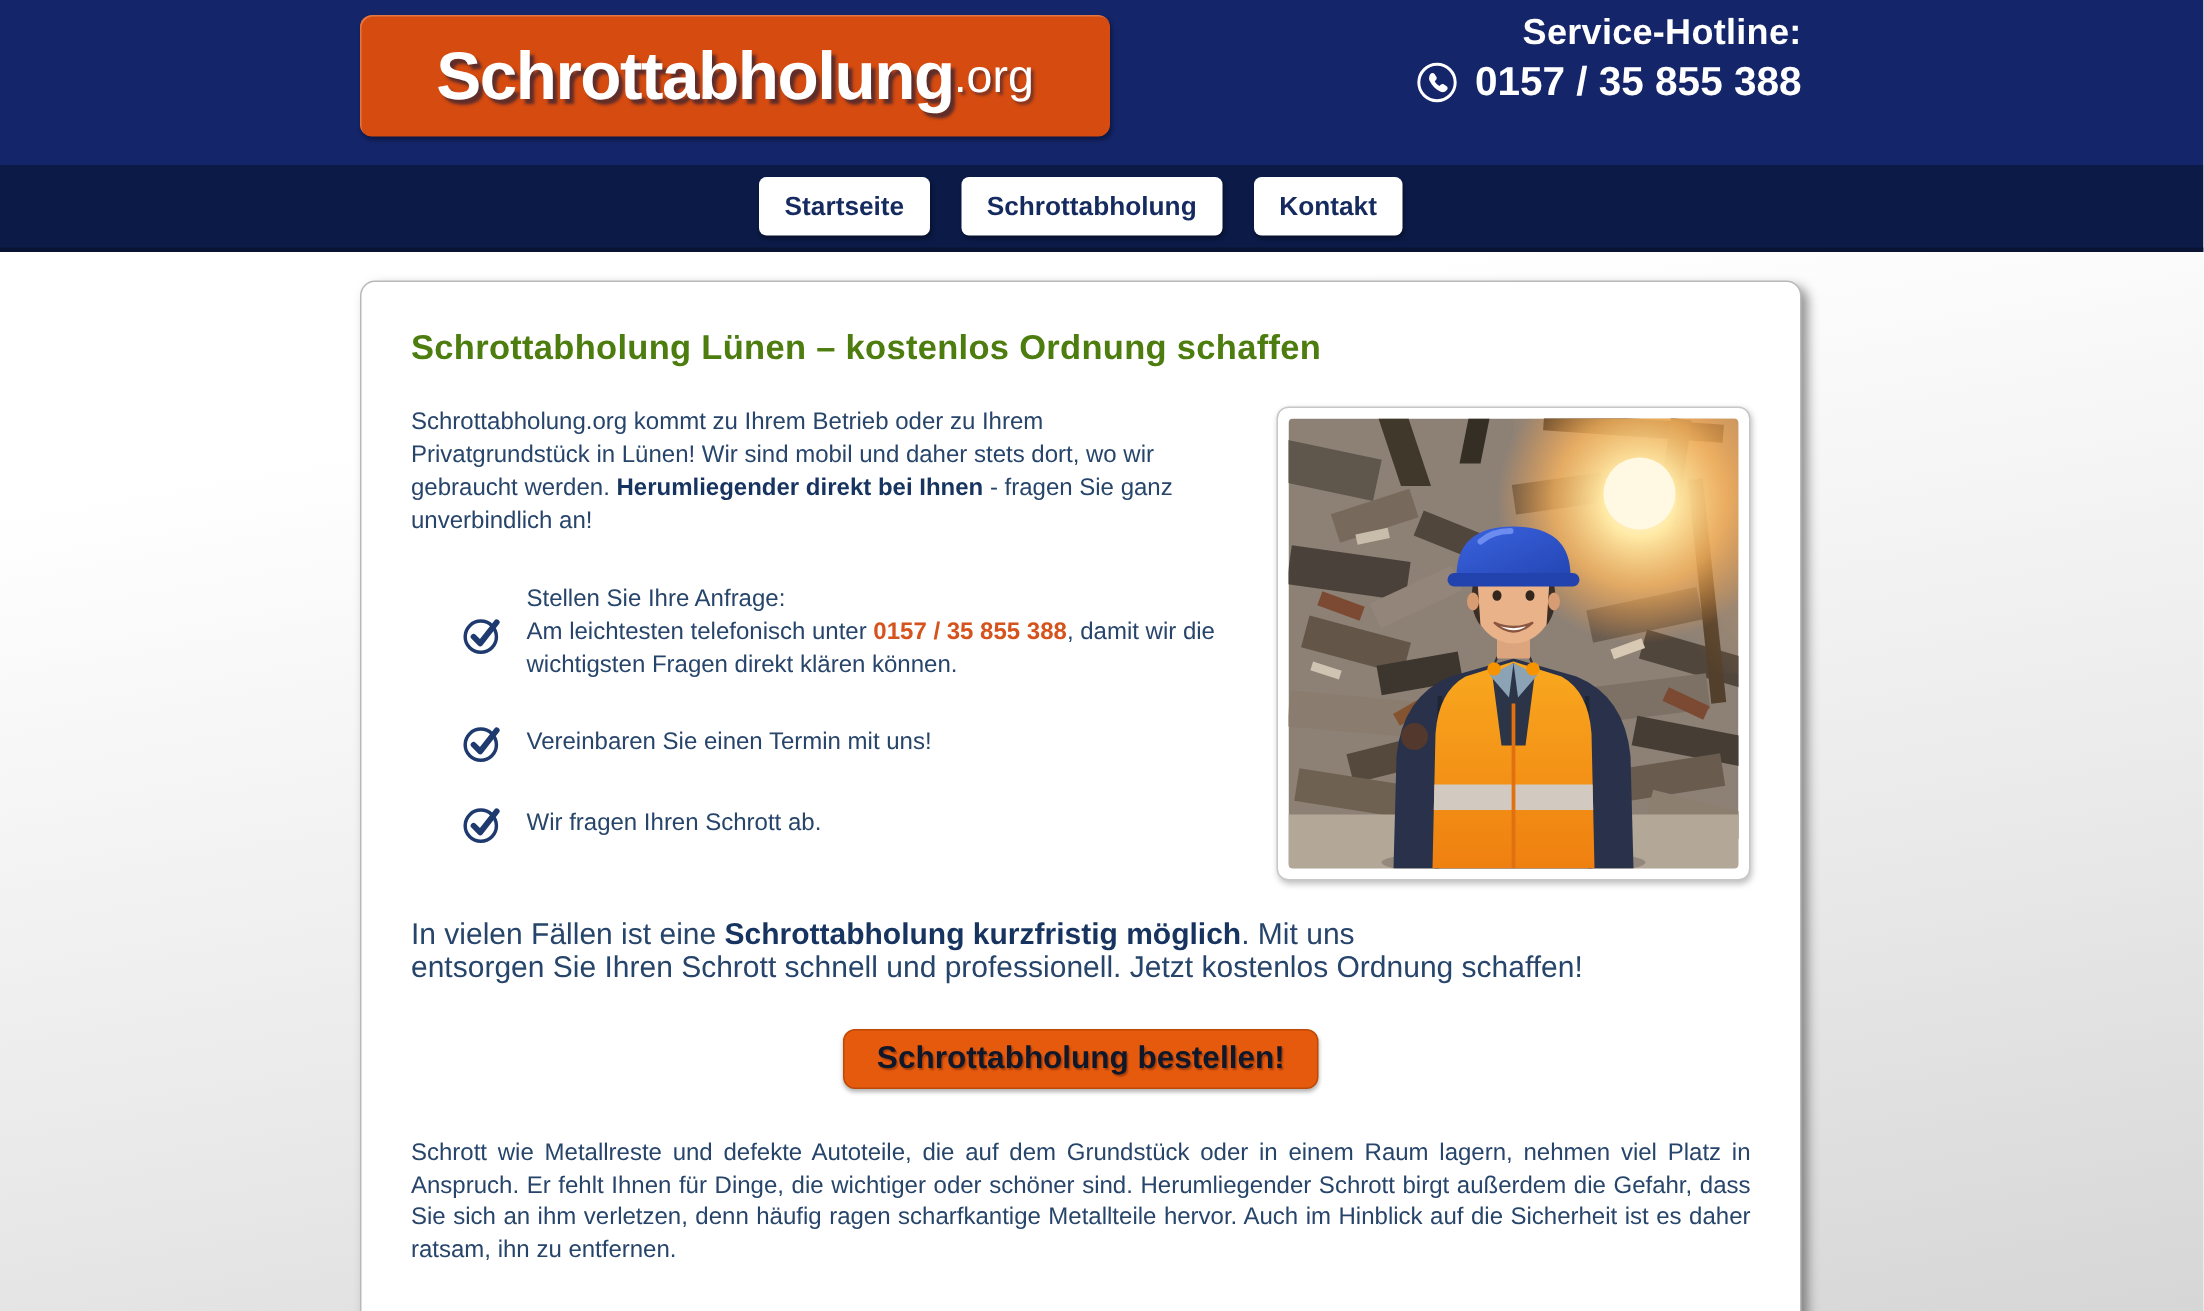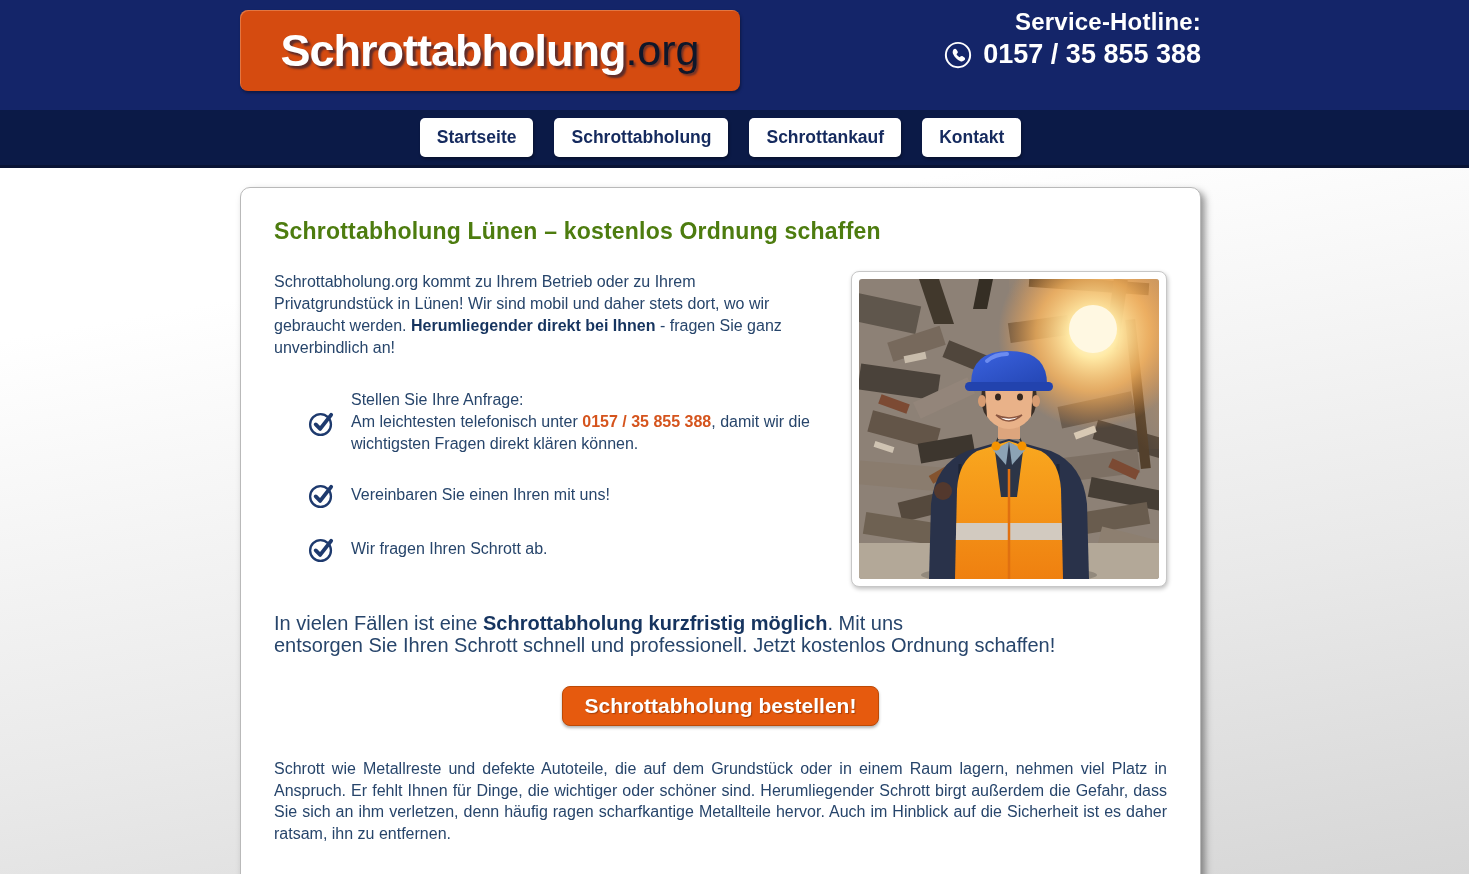--- a/index.html
+++ b/index.html
@@ -17,21 +17,21 @@
     background: #d54b10; border-radius: 8px;
     display: flex; align-items: center; justify-content: center;
     box-shadow: inset 1px 1px 0 rgba(255,200,160,.35), 1px 2px 3px rgba(0,0,0,.35);
     cursor: pointer; text-decoration: none;
   }
   .logo-main {
     color: #fff; font-size: 45px; font-weight: bold; letter-spacing: -1px;
     text-shadow: 3px 3px 2px rgba(15,25,60,.6);
   }
   .logo-suffix {
-    color: #0f172a; font-size: 43px; font-weight: normal;
+    color: #ffffff; font-size: 31px; font-weight: normal;
     text-shadow: 2px 2px 2px rgba(15,25,60,.5);
   }
   .hotline { position: absolute; right: 0; top: 8px; color: #fff; text-align: right; }
   .hotline-label { font-size: 24px; font-weight: bold; letter-spacing: .2px; }
   .hotline-number-row {
     display: flex; align-items: center; justify-content: flex-end; gap: 11px;
     margin-top: 3px; font-size: 27px; font-weight: bold;
   }
   .phone-icon svg { display: block; }
   
@@ -71,21 +71,21 @@
   .phone-link { color: #d5541d; font-weight: bold; cursor: pointer; }
   .photo-frame {
     margin: 0 0 0 auto; background: #fff; border: 1px solid #c7c7c7;
     border-radius: 8px; padding: 7px; box-shadow: 1px 2px 4px rgba(0,0,0,.25);
   }
   .photo-frame svg { display: block; border-radius: 3px; }
   .closing { margin: 24px 0 0; color: #27456b; font-size: 20px; line-height: 22px; }
   .cta-row { text-align: center; margin: 30px 0 32px; }
   .cta-button {
     display: inline-block; background: #e65a0e; border: 1px solid #bd4a06;
-    border-radius: 8px; color: #ffffff; font-size: 21px; font-weight: bold;
+    border-radius: 8px; color: #0f172a; font-size: 21px; font-weight: bold;
     padding: 7px 22px; cursor: pointer; text-decoration: none;
     text-shadow: 1px 1px 1px rgba(90,30,0,.45);
     box-shadow: 0 2px 3px rgba(0,0,0,.3);
   }
   .body-para {
     margin: 0 0 21px; color: #27456b; font-size: 16px; line-height: 21.5px;
     text-align: justify;
   }
 </style>
 </head>
@@ -109,21 +109,20 @@
         <span class="hotline-number">0157 / 35 855 388</span>
       </div>
     </div>
   </div>
 </header>
 
 <nav class="main-nav">
   <div class="nav-inner">
     <a class="nav-btn">Startseite</a>
     <a class="nav-btn">Schrottabholung</a>
-    <a class="nav-btn">Schrottankauf</a>
     <a class="nav-btn">Kontakt</a>
   </div>
 </nav>
 
 <main>
   <article class="card">
     <h1 class="page-title">Schrottabholung Lünen – kostenlos Ordnung schaffen</h1>
 
     <div class="row">
       <div class="col-text">
@@ -144,21 +143,21 @@
             </div>
           </li>
           <li>
             <span class="check-icon">
               <svg width="27" height="27" viewBox="0 0 28 28">
                 <circle cx="13" cy="15" r="10.8" fill="none" stroke="#1e3a6e" stroke-width="2.4"></circle>
                 <path d="M8 15 l4.6 4.6 L24 5" fill="none" stroke="#1e3a6e" stroke-width="4" stroke-linecap="round" stroke-linejoin="round"></path>
               </svg>
             </span>
             <div>
-              <span>Vereinbaren Sie einen Ihren mit uns!</span>
+              <span>Vereinbaren Sie einen Termin mit uns!</span>
             </div>
           </li>
           <li>
             <span class="check-icon">
               <svg width="27" height="27" viewBox="0 0 28 28">
                 <circle cx="13" cy="15" r="10.8" fill="none" stroke="#1e3a6e" stroke-width="2.4"></circle>
                 <path d="M8 15 l4.6 4.6 L24 5" fill="none" stroke="#1e3a6e" stroke-width="4" stroke-linecap="round" stroke-linejoin="round"></path>
               </svg>
             </span>
             <div>

